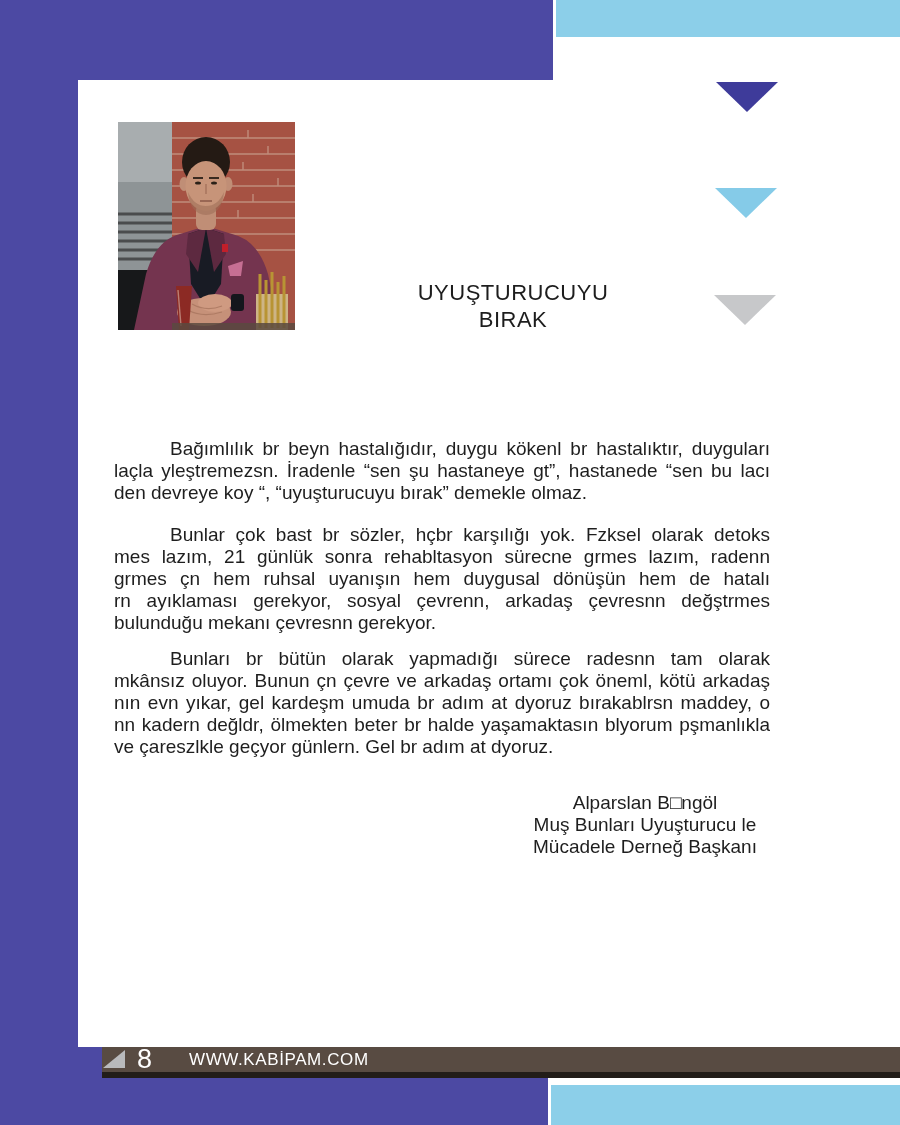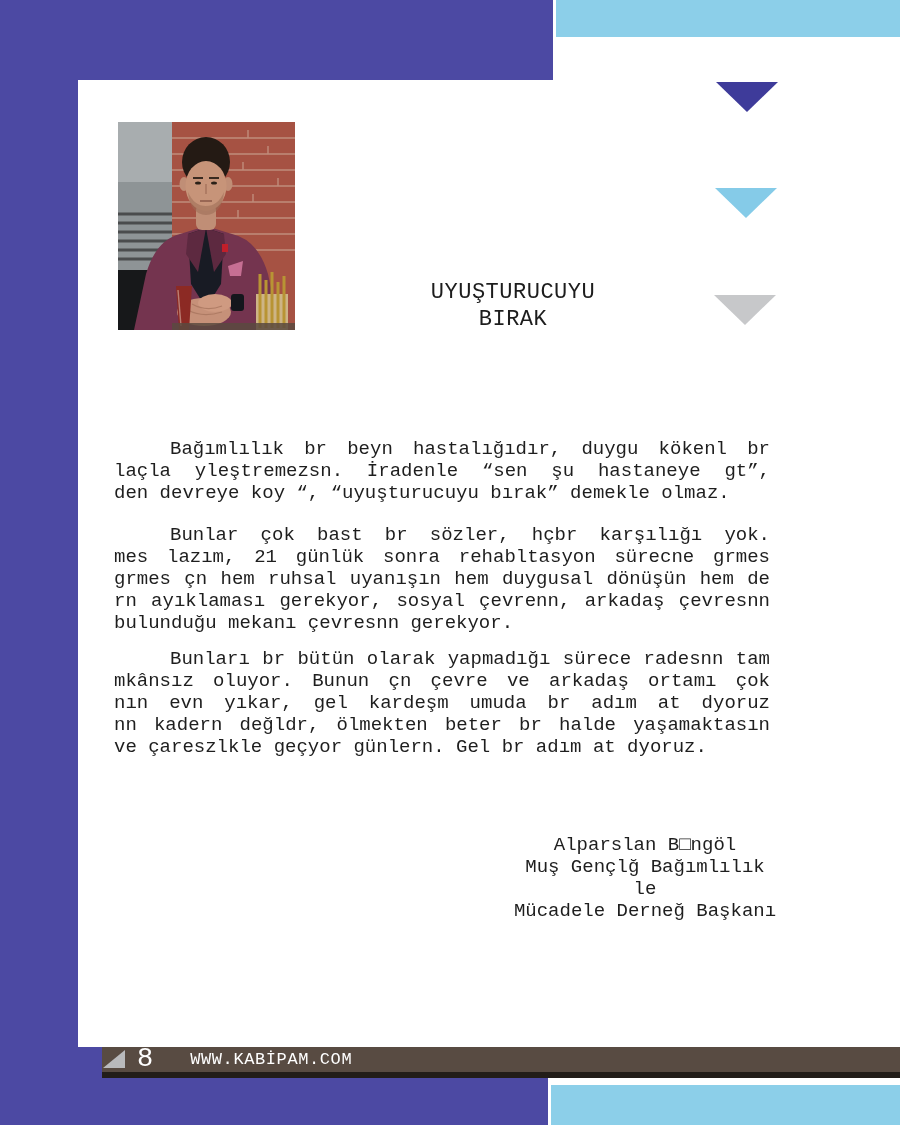--- a/index.html
+++ b/index.html
@@ -1,19 +1,19 @@
 <!DOCTYPE html>
 <html><head>
 <meta charset="utf-8">
 <style>
   html,body{margin:0;padding:0;background:#e9e9e9;}
   #page{
     position:relative;width:900px;height:1125px;margin:0 auto;
     background:#ffffff;overflow:hidden;
-    font-family:Liberation Mono, monospace;color:#1e1e1e;
+    font-family:Liberation Sans, sans-serif;color:#1e1e1e;
   }
   
   .band{position:absolute;}
   #header-band{left:0;top:0;width:553px;height:80px;background:#4c49a3;}
   #sidebar-band{left:0;top:80px;width:78px;height:967px;background:#4c49a3;}
   #bottom-band{left:0;top:1047px;width:548px;height:78px;background:#4c49a3;}
   #top-accent-band{left:556px;top:0;width:344px;height:37px;background:#8ccfe9;}
   #bottom-accent-band{left:551px;top:1085px;width:349px;height:40px;background:#8ccfe9;}
 
   
@@ -40,21 +40,21 @@
   #para1{top:438px;}
   #para2{top:524px;}
   #para3{top:648px;}
   .tline{height:22px;overflow:hidden;text-align:justify;text-align-last:justify;}
   .tline.last{text-align:center;text-align-last:left;}
   .tline.indent{padding-left:56px;}
 
   
   #signature{
     position:absolute;left:510px;top:792px;width:270px;
-    font-size:19px;line-height:22px;text-align:center;margin-top:42px;
+    font-size:19px;line-height:22px;text-align:center;
   }
 
   
   #footer-bar{
     position:absolute;left:102px;top:1047px;width:798px;height:25px;
     background:#584b42;display:flex;align-items:center;color:#ffffff;
   }
   #footer-shadow-strip{
     position:absolute;left:102px;top:1072px;width:798px;height:6px;background:#221d19;
   }
@@ -187,21 +187,21 @@
   <div class="para" id="para3">
     <div class="tline indent">Bunları br bütün olarak yapmadığı sürece radesnn tam olarak çalışması</div>
     <div class="tline">mkânsız oluyor. Bunun çn çevre ve arkadaş ortamı çok öneml, kötü arkadaş nsa -</div>
     <div class="tline">nın evn yıkar, gel kardeşm umuda br adım at dyoruz bırakablrsn maddey, o se-</div>
     <div class="tline">nn kadern değldr, ölmekten beter br halde yaşamaktasın blyorum pşmanlıkla</div>
     <div class="tline last">ve çareszlkle geçyor günlern. Gel br adım at dyoruz.</div>
   </div>
 
   <div id="signature">
     <div>Alparslan B□ngöl</div>
-    <div>Muş Gençlğ Bağımlılık le</div>
+    <div>Muş Bunları Uyuşturucu le</div>
     <div>Mücadele Derneğ Başkanı</div>
   </div>
 
   <div id="footer-bar">
     <span id="page-number">8</span>
     <span id="site-url">WWW.KABİPAM.COM</span>
   </div>
   <div id="footer-shadow-strip"></div>
   <div id="footer-corner-icon"></div>
 

